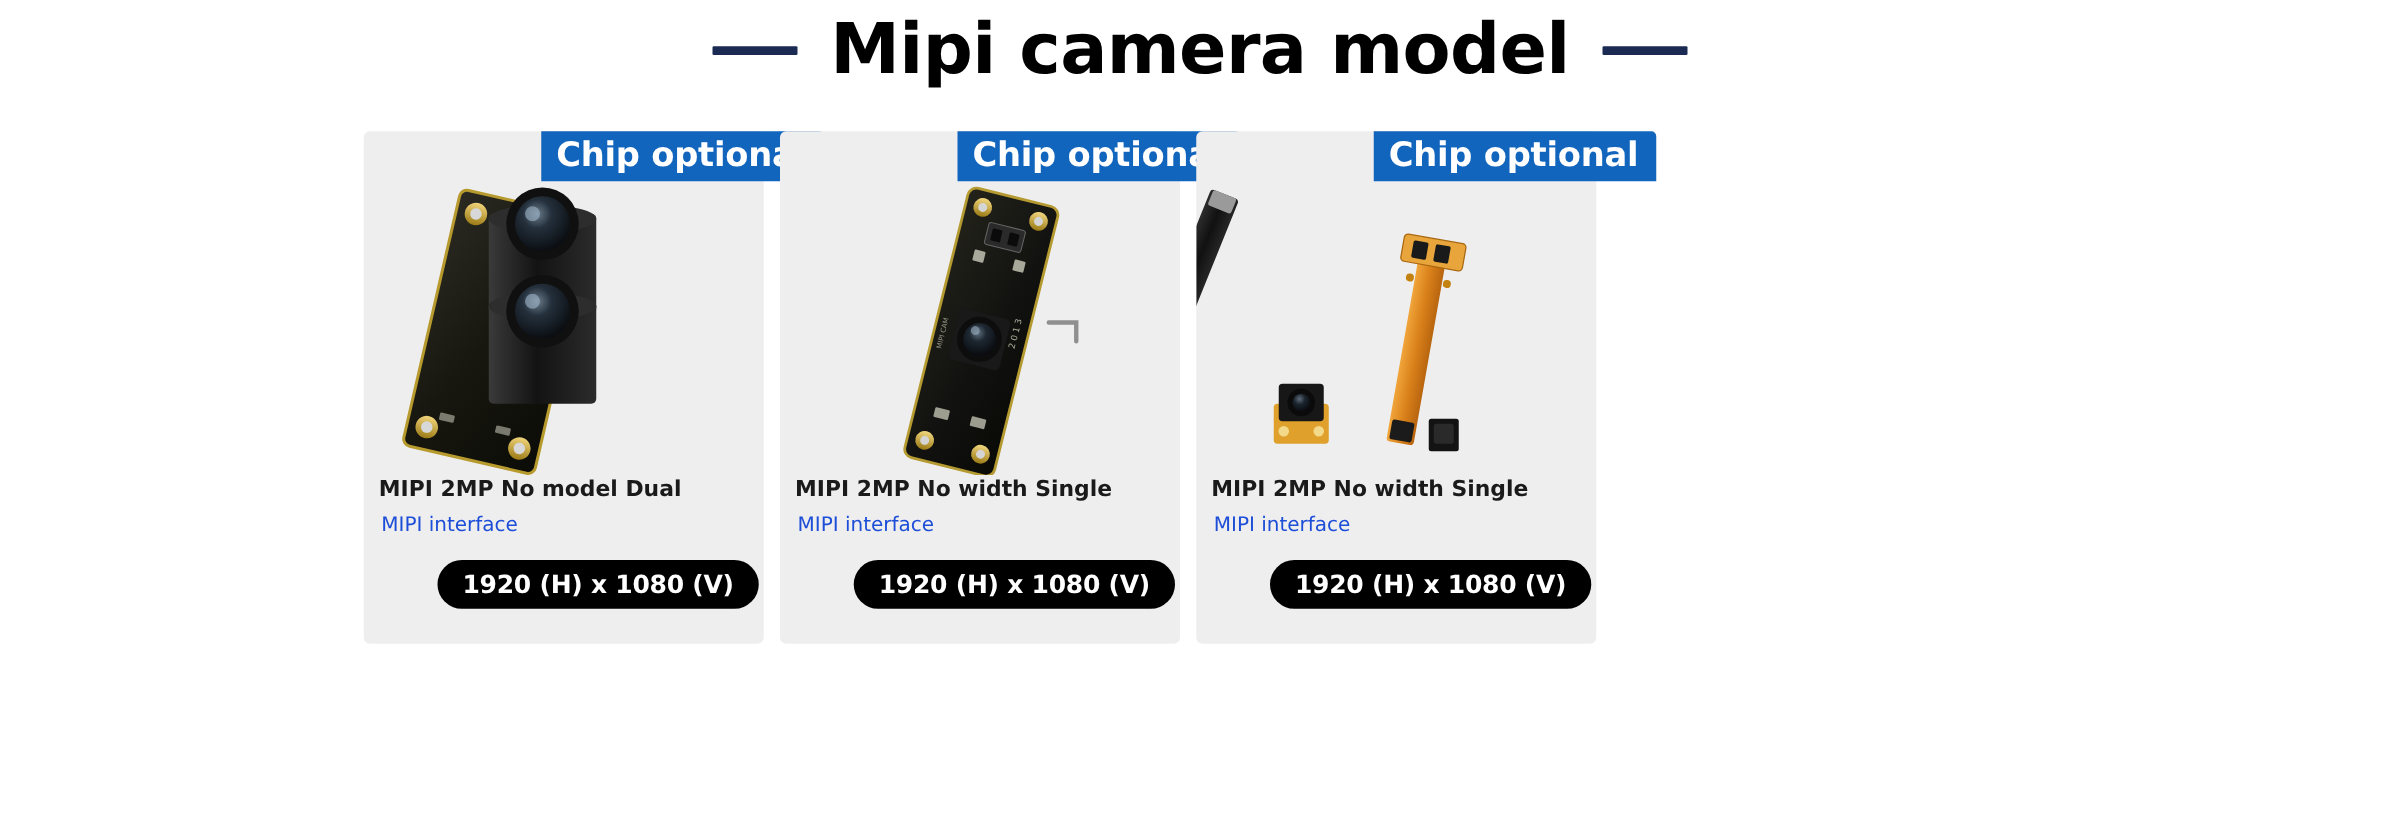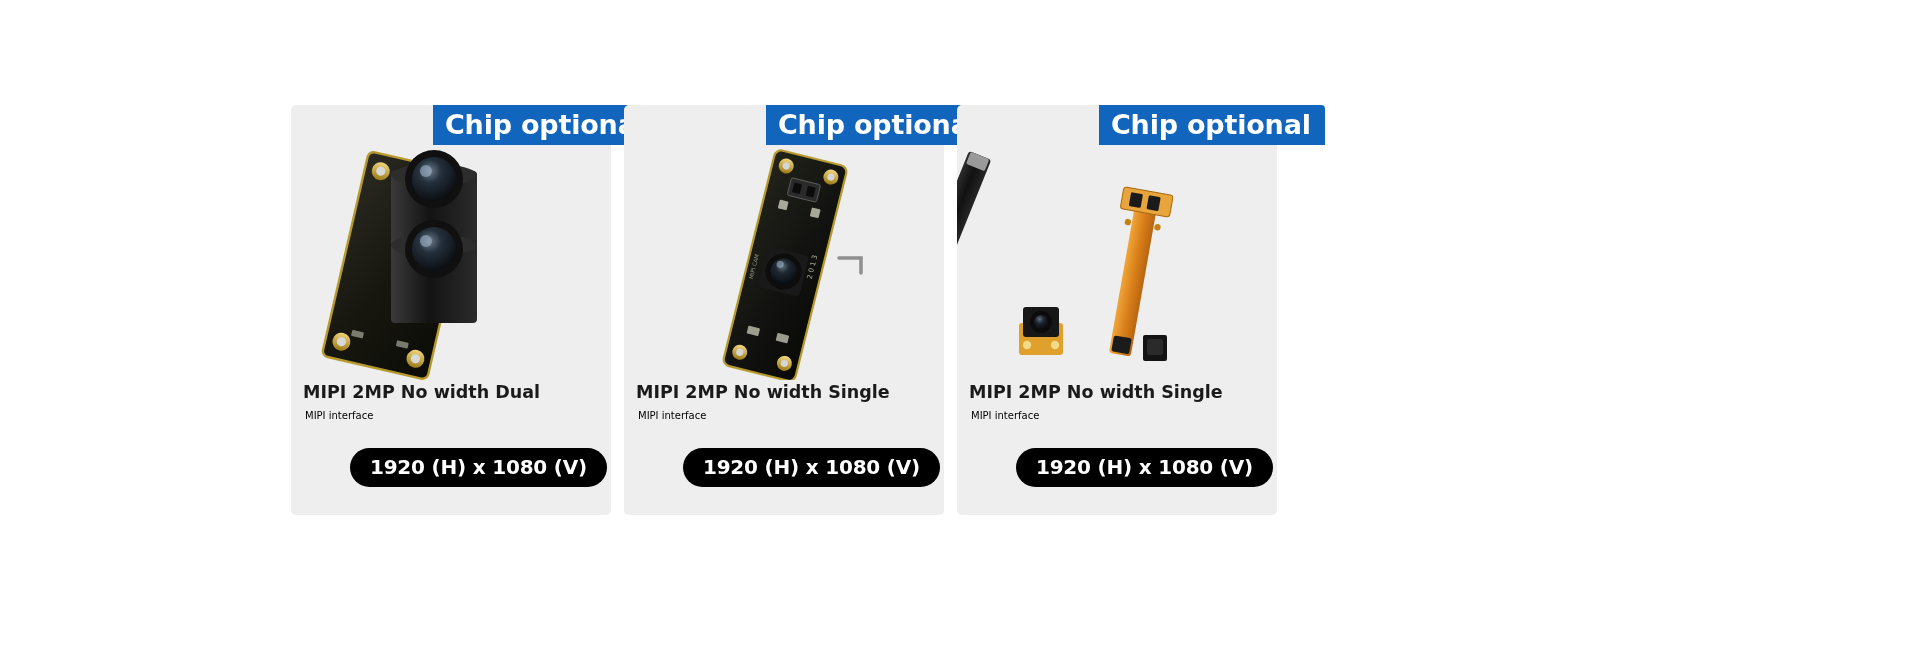--- a/index.html
+++ b/index.html
@@ -84,23 +84,23 @@
     width: 300px;
     font-size: 17.5px;
     font-weight: 700;
     color: #1a1a1a;
     white-space: nowrap;
   }
   .iface {
     position: absolute;
     left: 14px;
     top: 305px;
-    font-size: 10px;
+    font-size: 16px;
     font-weight: 400;
-    color: #000000;
+    color: #1d4ed8;
     white-space: nowrap;
   }
 
   .res-pill {
     position: absolute;
     right: 4px;
     bottom: 28px;
     height: 39px;
     padding: 0 20px;
     background: #000000;
@@ -111,20 +111,25 @@
     line-height: 39px;
     white-space: nowrap;
     letter-spacing: -0.2px;
   }
 </style>
 </head>
 <body>
 
 <div class="page">
 
+  <div class="title-row">
+    <span class="title-dash"></span>
+    <h1 class="title-text">Mipi camera model</h1>
+    <span class="title-dash"></span>
+  </div>
 
   <div class="cards">
 
     <div class="card">
       <div class="photo">
         <svg viewBox="0 0 320 235" preserveAspectRatio="xMidYMid meet">
           <defs>
             <linearGradient id="pcb1" x1="0" y1="0" x2="1" y2="1">
               <stop offset="0" stop-color="#2a2a22"></stop>
               <stop offset="0.5" stop-color="#17170f"></stop>
@@ -176,21 +181,21 @@
             <rect x="100" y="96" width="86" height="82" rx="4" fill="url(#barrel1)"></rect>
             <ellipse cx="143" cy="100" rx="43" ry="11" fill="#2d2d2d"></ellipse>
             <circle cx="143" cy="104" r="29" fill="#101010"></circle>
             <circle cx="143" cy="104" r="22" fill="url(#lens1)"></circle>
             <circle cx="135" cy="96" r="6" fill="#9fb6c9" opacity="0.6"></circle>
           </g>
         </svg>
       </div>
 
       <div class="badge">Chip optional</div>
-      <div class="model-name">MIPI 2MP No width Dual</div>
+      <div class="model-name">MIPI 2MP No model Dual</div>
       <div class="iface">MIPI interface</div>
       <div class="res-pill">1920 (H) x 1080 (V)</div>
     </div>
 
     <div class="card">
       <div class="photo">
         <svg viewBox="0 0 320 235" preserveAspectRatio="xMidYMid meet">
           <defs>
             <linearGradient id="pcb2" x1="0" y1="0" x2="1" y2="1">
               <stop offset="0" stop-color="#23231b"></stop>

